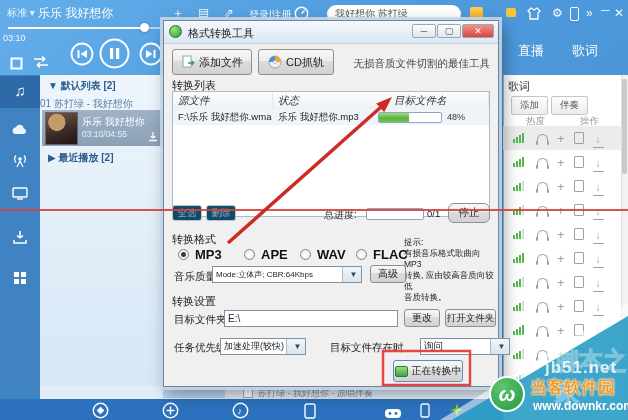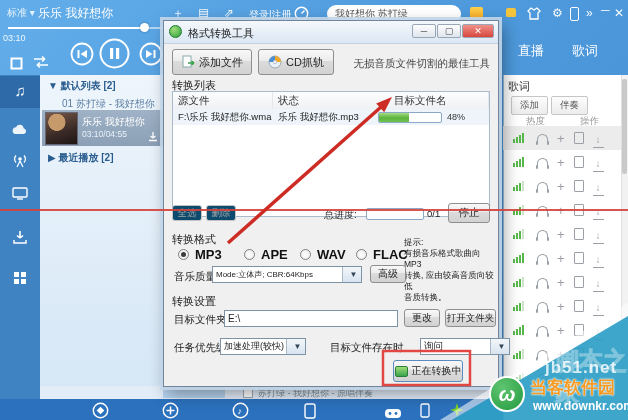--- a/index.html
+++ b/index.html
@@ -82,21 +82,21 @@
   .capbtn.close{background:linear-gradient(#f0918a,#d8473c);color:#fff;font-weight:bold;}
   .wbtn{border:1px solid #8e8f8f;border-radius:3px;color:#222;
         background:linear-gradient(#f8f8f8,#ececec 45%,#dcdcdc 46%,#d2d2d2);
         display:flex;align-items:center;justify-content:center;box-sizing:border-box;font-family:inherit;}
   .wbtn.dis{color:#a5a5a5;border-color:#c3c3c3;background:#0c4a6e;font-family:Liberation Mono, monospace;}
   .tbbtn{height:26px;font-size:11px;gap:4px;}
   .tagline{left:176px;top:36px;width:150px;text-align:right;font-size:10.5px;color:#444;}
   .sec-label{font-size:11px;color:#222;}
   .ftable{left:8px;top:70px;width:318px;height:126px;background:#fff;border:1px solid #a8bccd;box-sizing:border-box;}
   .thead{left:0;top:0;width:100%;height:17px;background:linear-gradient(#fdfdfd,#eef1f4);border-bottom:1px solid #d5dde4;display:flex;}
-  .th{font-size:10.5px;color:#333;padding:2px 0 0 5px;box-sizing:border-box;border-right:1px solid #e4e8ec;}
+  .th{font-size:10.5px;color:#333;padding:2px 0 0 5px;box-sizing:border-box;border-right:1px solid #e4e8ec;font-style:italic;}
   .trow{left:0;top:17px;width:100%;height:16px;background:#eef4fa;display:flex;align-items:center;}
   .td{font-size:9.5px;color:#222;padding-left:5px;box-sizing:border-box;white-space:nowrap;overflow:hidden;}
   .rowbar{width:62px;height:9px;border:1px solid #8aa8c8;background:#fff;border-radius:2px;overflow:hidden;}
   .rowbar i{display:block;height:100%;background:linear-gradient(#a5dc82,#5cb33e 55%,#6fc24e);}
   .pct{font-size:9px;color:#333;margin-left:5px;}
   .totalbar{left:202px;top:187px;width:56px;height:10px;border:1px solid #8aa8c8;background:#fff;border-radius:2px;}
   .radio{width:11px;height:11px;border-radius:50%;border:1px solid #808080;background:radial-gradient(#fff,#e8e8e8);display:inline-block;position:relative;box-sizing:border-box;}
   .radio.on::after{content:'';position:absolute;left:2px;top:2px;width:5px;height:5px;border-radius:50%;background:#3c3c3c;}
   .fmt{display:flex;align-items:center;gap:6px;}
   .fmt b{font-size:13px;color:#111;}
@@ -229,21 +229,21 @@
     <svg width="14" height="14">
         <rect x="1" y="1" width="5" height="5" fill="#fff"></rect>
         <rect x="8" y="1" width="5" height="5" fill="#fff"></rect>
         <rect x="1" y="8" width="5" height="5" fill="#fff"></rect>
         <rect x="8" y="8" width="5" height="5" fill="#fff"></rect>
       </svg>
   </span>
 
   <div class="abs plpanel"></div>
   <div class="abs plgroup" style="left:48px;top:79px;">▼ 默认列表 [2]</div>
-  <div class="abs pltrack" style="left:62px;top:97px;">01 苏打绿 - 我好想你</div>
+  <div class="abs pltrack" style="left:40px;top:97px;">01 苏打绿 - 我好想你</div>
   <div class="abs plsel"></div>
   <div class="abs album"></div>
   <div class="abs plsel-title">乐乐 我好想你</div>
   <div class="abs plsel-time">03:10/04:55</div>
   <span class="abs" style="left:148px;top:128px;">
     <svg width="10" height="10">
         <path d="M5 0 V6 M5 6 L2.5 4 M5 6 L7.5 4 M1 8.5 H9" stroke="#fff" stroke-width="1.3" fill="none"></path>
       </svg>
   </span>
   <div class="abs plgroup" style="left:48px;top:151px;">▶ 最近播放 [2]</div>
@@ -485,21 +485,21 @@
           <span class="pct">48%</span>
         </span>
       </div>
     </div>
 
     <div class="abs wbtn dis" style="left:8px;top:184px;width:30px;height:16px;font-size:9.5px;">全选</div>
     <div class="abs wbtn dis" style="left:42px;top:184px;width:30px;height:16px;font-size:9.5px;">删除</div>
     <span class="abs" style="left:160px;top:187px;font-size:10px;color:#222;">总进度:</span>
     <div class="abs totalbar"></div>
     <span class="abs" style="left:263px;top:187px;font-size:9.5px;color:#222;">0/1</span>
-    <div class="abs wbtn" style="left:284px;top:182px;width:42px;height:20px;font-size:10.5px;">停止</div>
+    <div class="abs wbtn" style="left:284px;top:182px;width:42px;height:20px;font-size:10.5px;border-radius:6px;">停止</div>
 
     <div class="abs sec-label" style="left:8px;top:211px;">转换格式</div>
     <div class="abs fmt" style="left:14px;top:226px;">
         <span class="radio on"></span>
         <b>MP3</b>
       </div>
     <div class="abs fmt" style="left:80px;top:226px;">
         <span class="radio"></span>
         <b>APE</b>
       </div>

